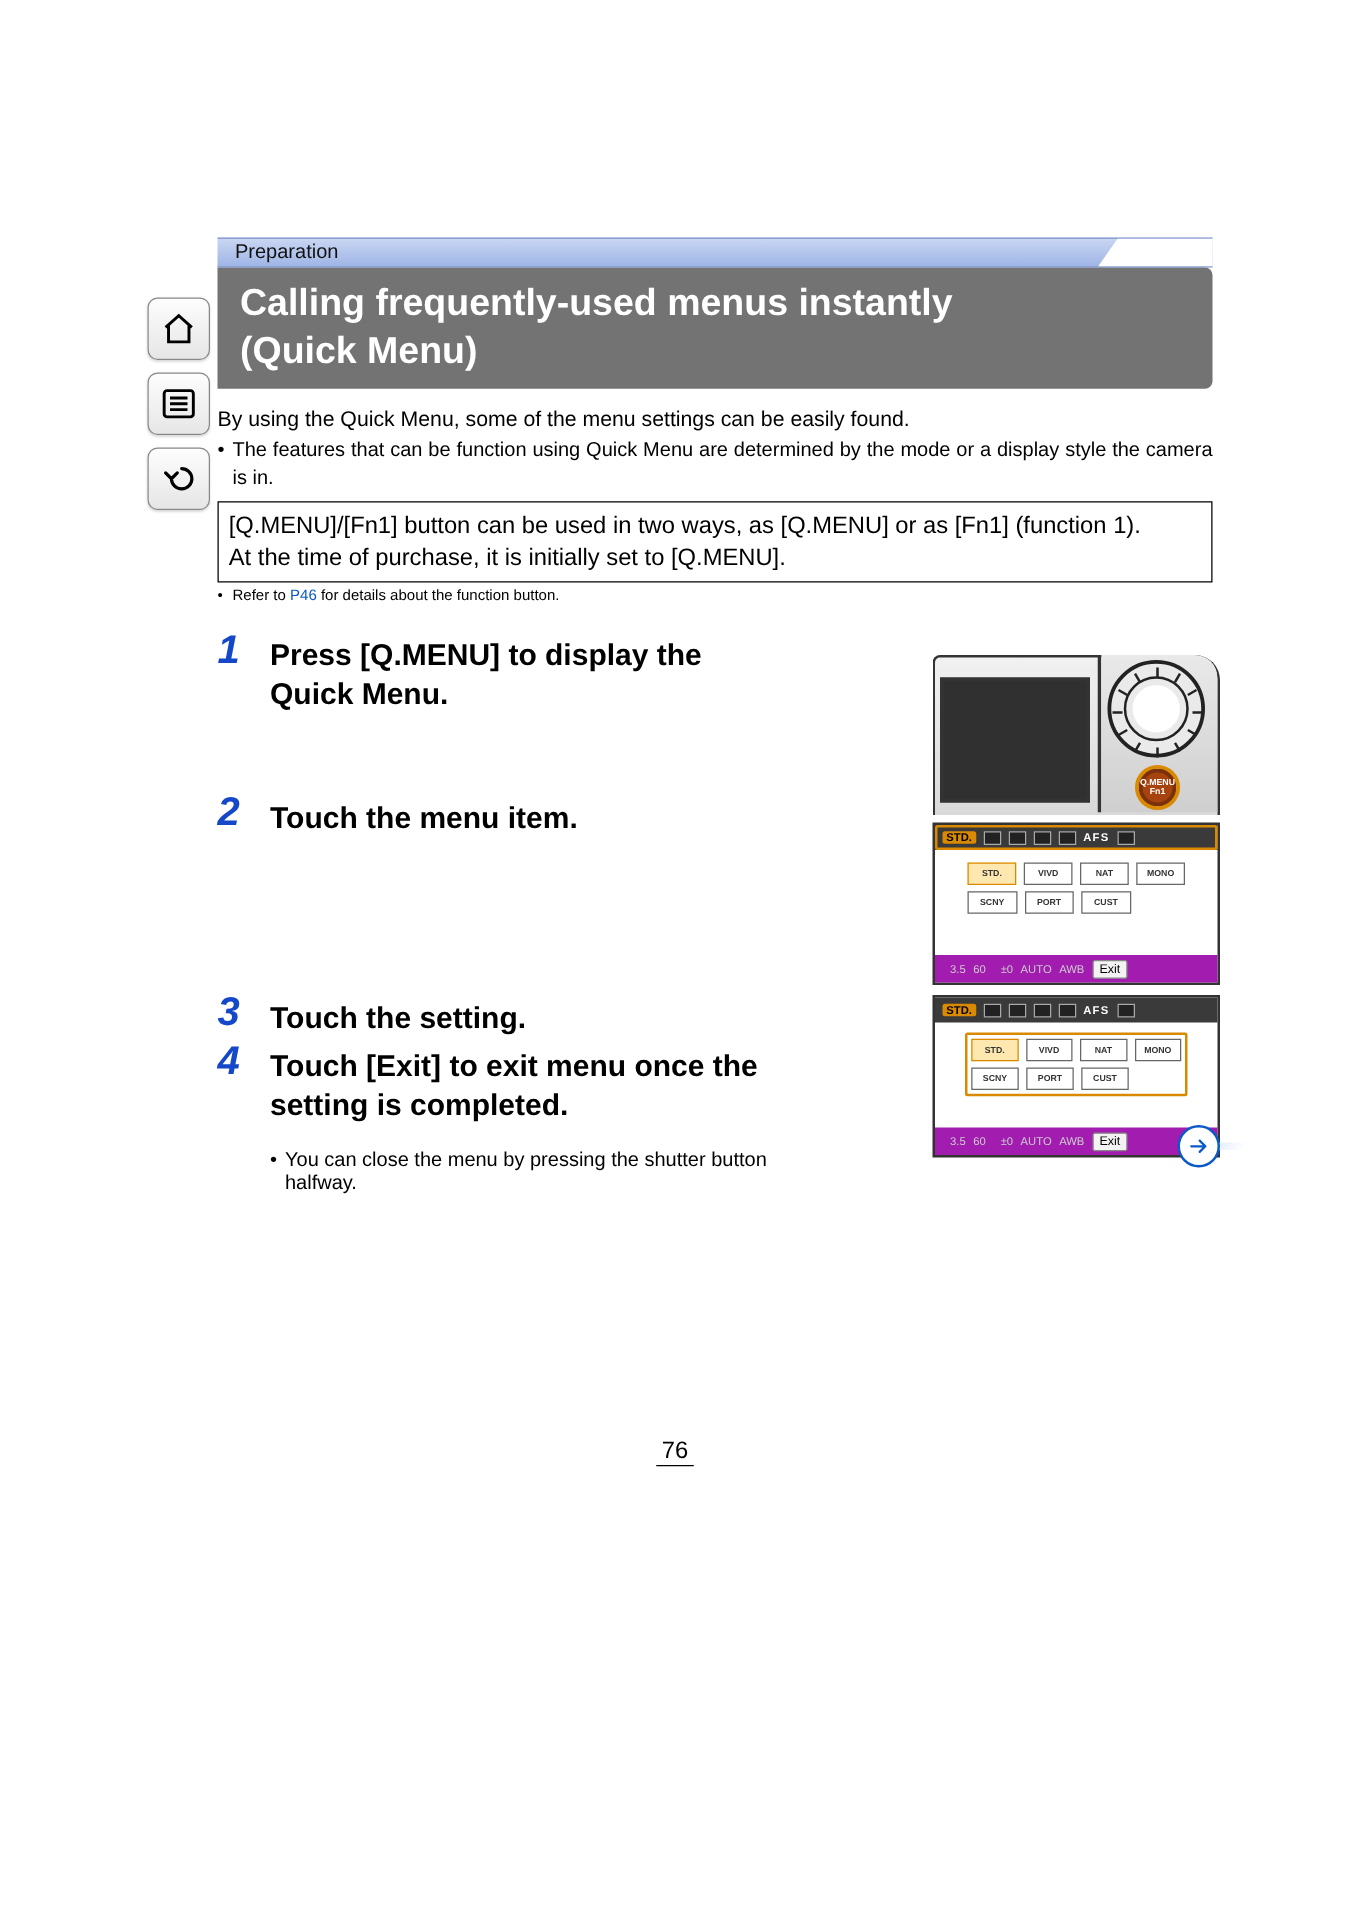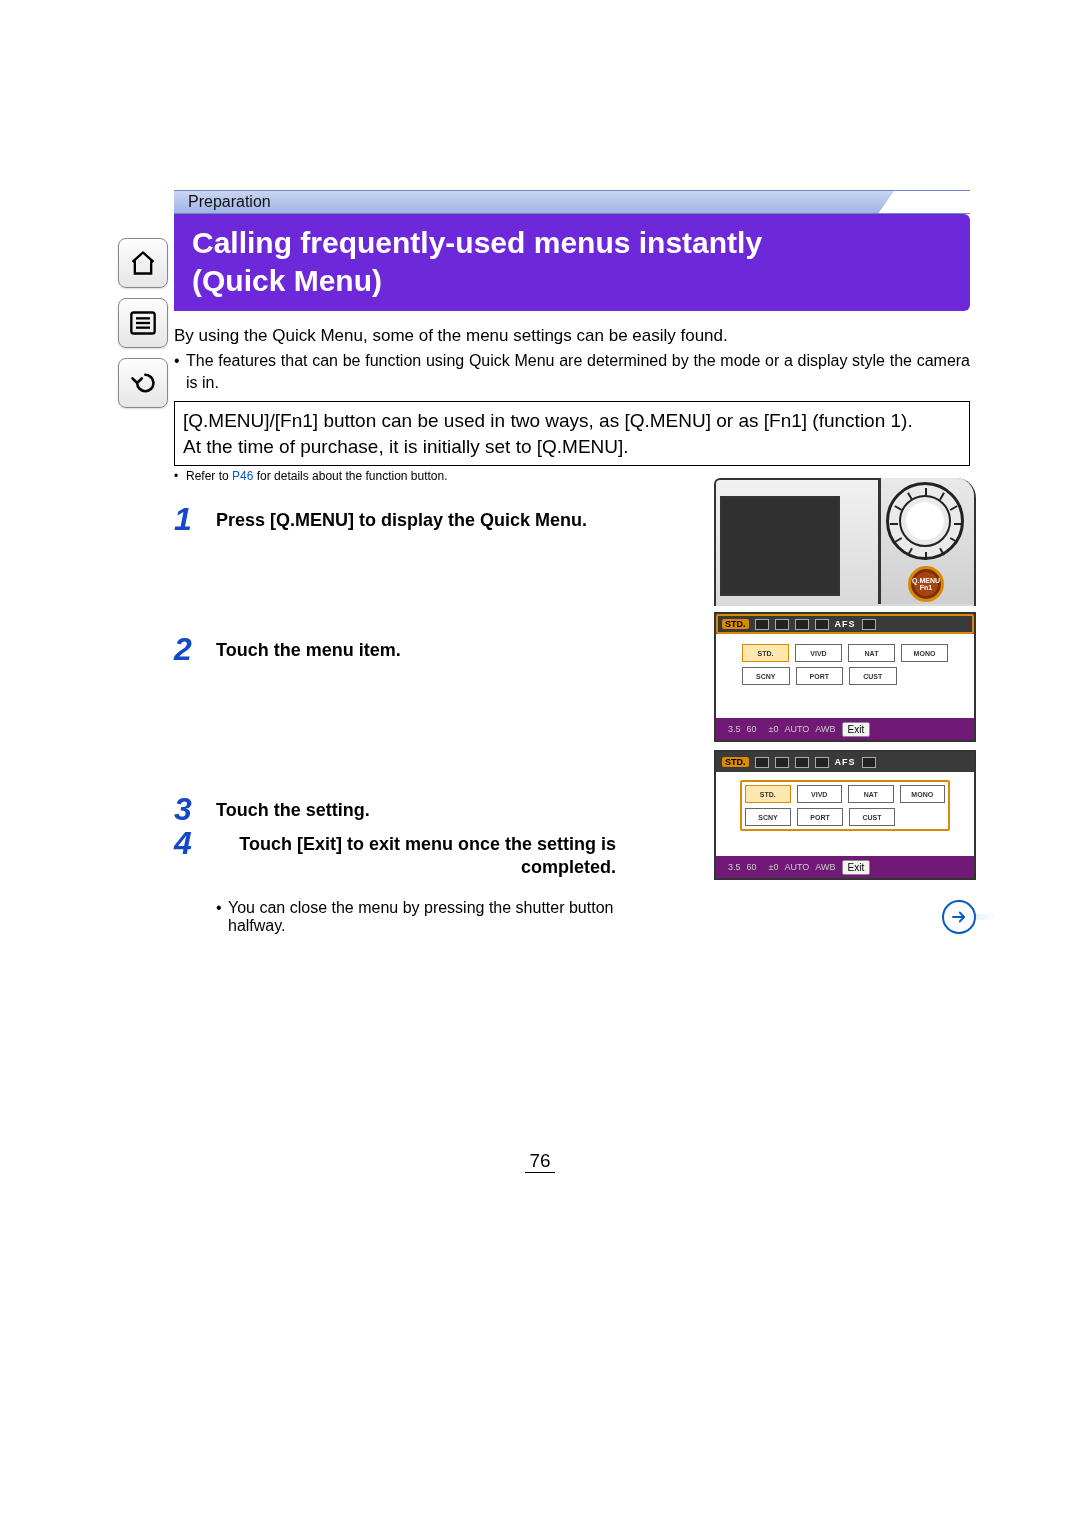--- a/index.html
+++ b/index.html
@@ -60,21 +60,21 @@
     position: absolute;
     right: -30px; top: -20px;
     width: 120px; height: 80px;
     background: #fff;
     transform: skewX(-35deg);
   }
 
   
   .banner {
     margin-left: 64px;
-    background: #6d28d9;
+    background: #737373;
     color: #fff;
     font-weight: bold;
     font-size: 30px;
     line-height: 1.25;
     padding: 10px 18px 12px 18px;
     border-top-right-radius: 6px;
     border-bottom-right-radius: 6px;
   }
 
   .content {
@@ -123,46 +123,46 @@
     font-size: 32px;
     font-weight: bold;
     font-style: italic;
     width: 28px;
     flex: 0 0 28px;
     line-height: 1;
     text-align: left;
   }
   .step .text {
     font-weight: bold;
-    font-size: 18px;
+    font-size: 24px;
     line-height: 1.3;
     padding-top: 6px;
     max-width: 400px;
-    text-align: right;
   }
   .step .sub {
     font-weight: normal;
     font-size: 16px;
     padding-left: 12px;
     position: relative;
     margin-top: 20px;
     max-width: 400px;
   }
   .step .sub::before { content:"•"; position:absolute; left:0; top:0; }
 
   .step1 { min-height: 130px; }
   .step2 { min-height: 160px; }
   .step3 { min-height: 34px; }
   .step4 { }
 
   
   .illus {
     position: absolute;
     right: 104px;
-    width: 262px;
+    width: 230px;
+    margin-top: 46px;
   }
   .illus-cam { top: 478px; height: 128px; }
   .illus-screen1 { top: 612px; height: 130px; }
   .illus-screen2 { top: 750px; height: 130px; }
 
   
   .cam-body {
     position: absolute; inset: 0;
     border: 2px solid #333; border-bottom: none;
     background: linear-gradient(#f1f1f1,#d9d9d9);
@@ -238,21 +238,21 @@
     flex:1; height:18px;
     border:1px solid #666;
     font-size:7px; font-weight:bold;
     display:flex; align-items:center; justify-content:center;
     background:#fff; color:#333;
   }
   .lcd-mid.highlight { border:2px solid #d98a00; padding:3px; border-radius:2px; left:24px; right:24px; top:28px; }
 
   .lcd-bot {
     position:absolute; left:0; right:0; bottom:0; height:22px;
-    background:#701a75;
+    background:#a21caf;
     display:flex; align-items:center; gap:6px;
     padding:0 6px;
     color:#ccc; font-size:9px;
   }
   .lcd-bot .exit {
     background:#f3f3f3; color:#000; border:1px solid #888;
     padding:0 5px; height:15px; line-height:13px; font-size:10px;
     border-radius:2px;
   }
   .hl-bot { border:2px solid #d98a00; border-radius:2px; }

